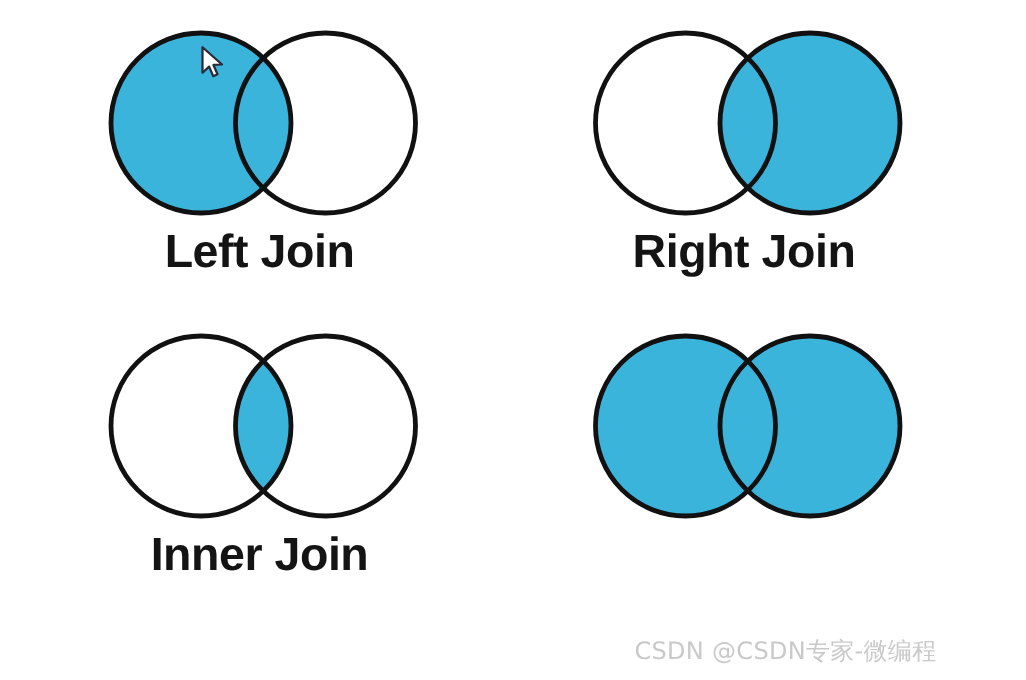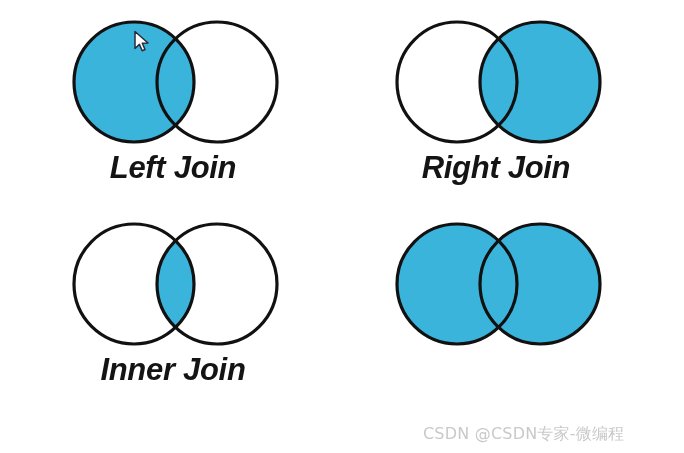--- a/index.html
+++ b/index.html
@@ -17,21 +17,20 @@
   #board {
     position: absolute;
     left: 0; top: 0;
     width: 684px;
     height: 453px;
   }
   .panel {
     position: absolute;
     width: 320px;
     height: 210px;
-    font-style: italic;
   }
   .panel-venn {
     position: absolute;
     left: 0;
     top: 0;
     width: 320px;
     height: 135px;
   }
   .panel-venn svg {
     display: block;

